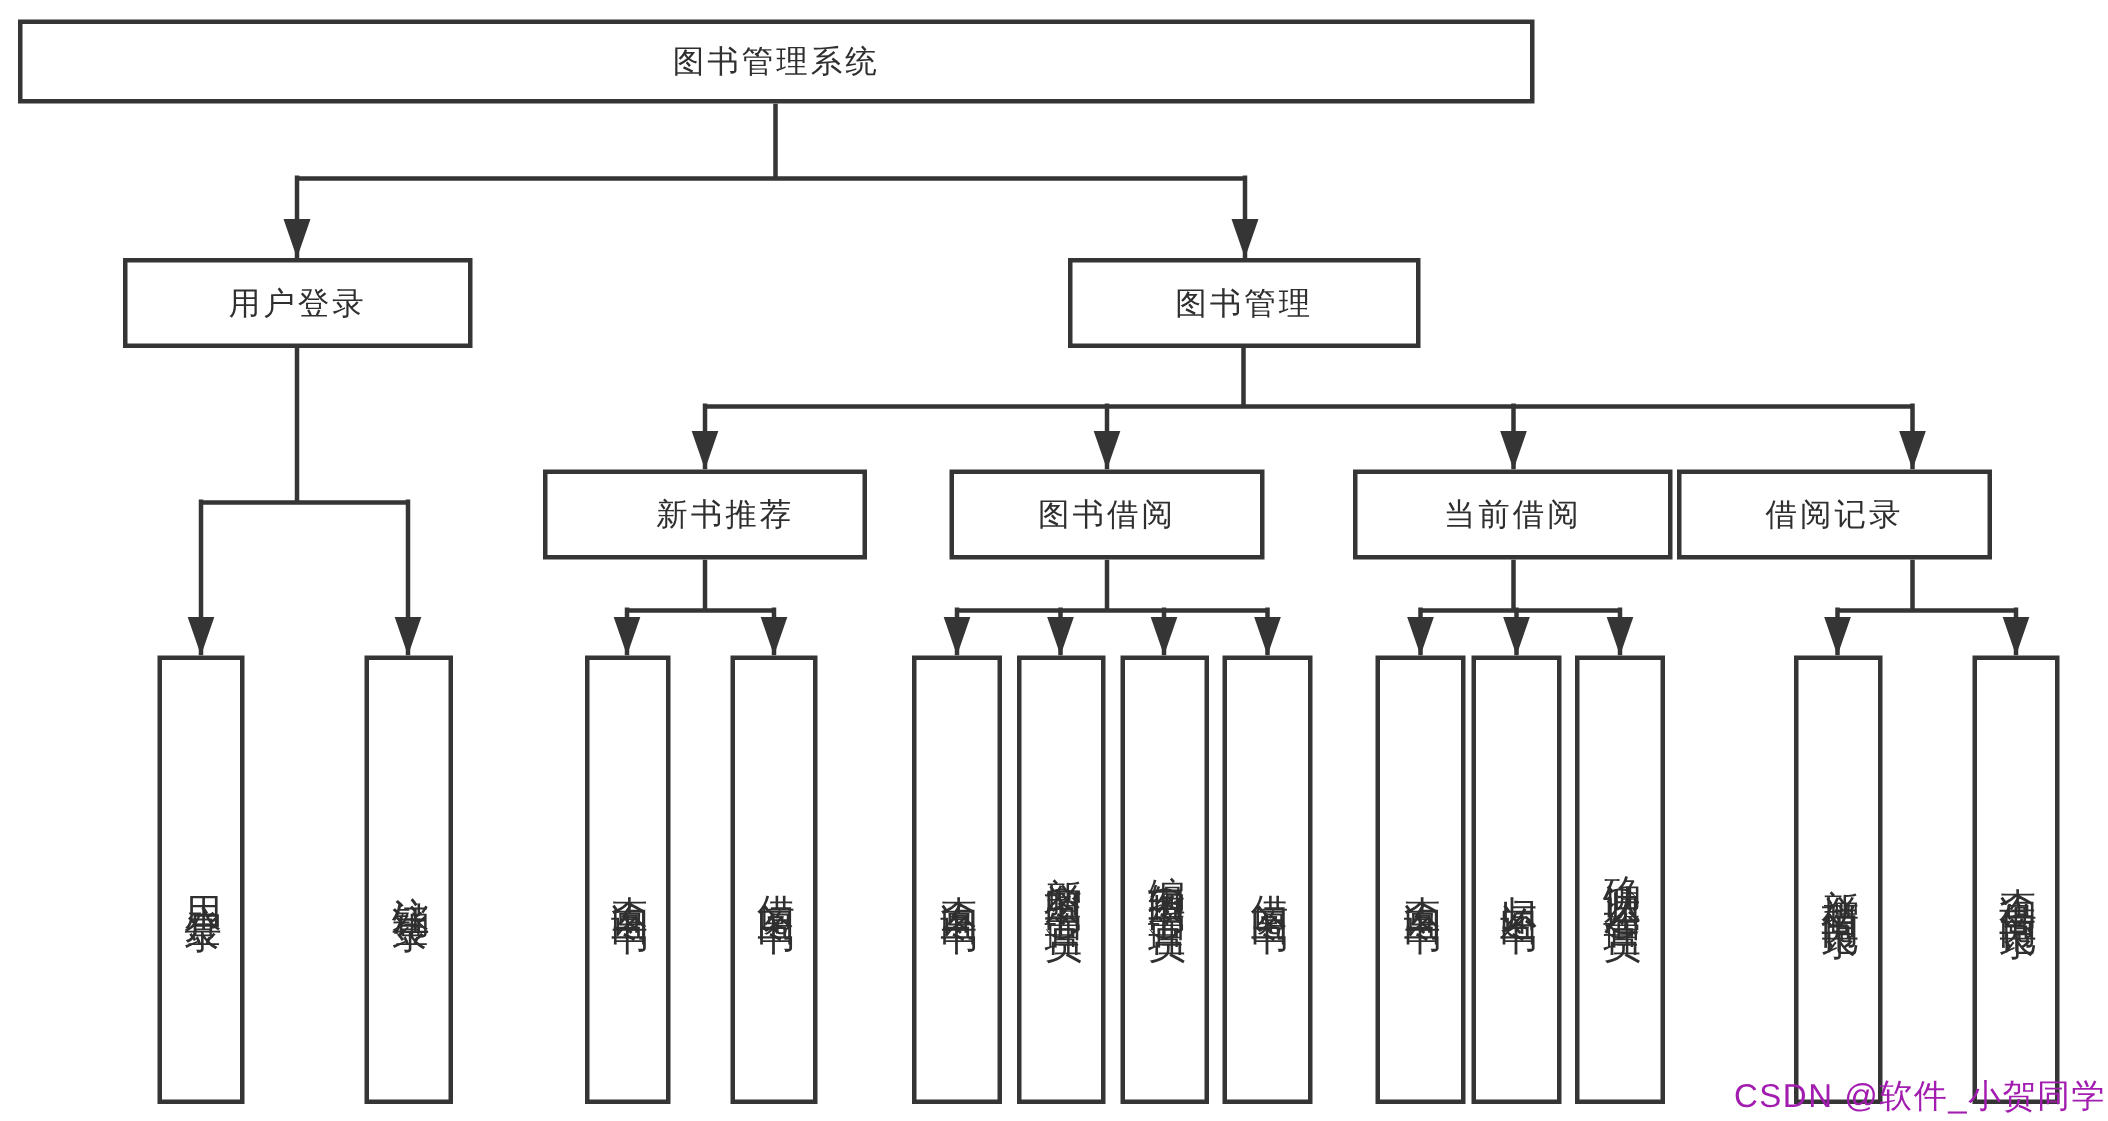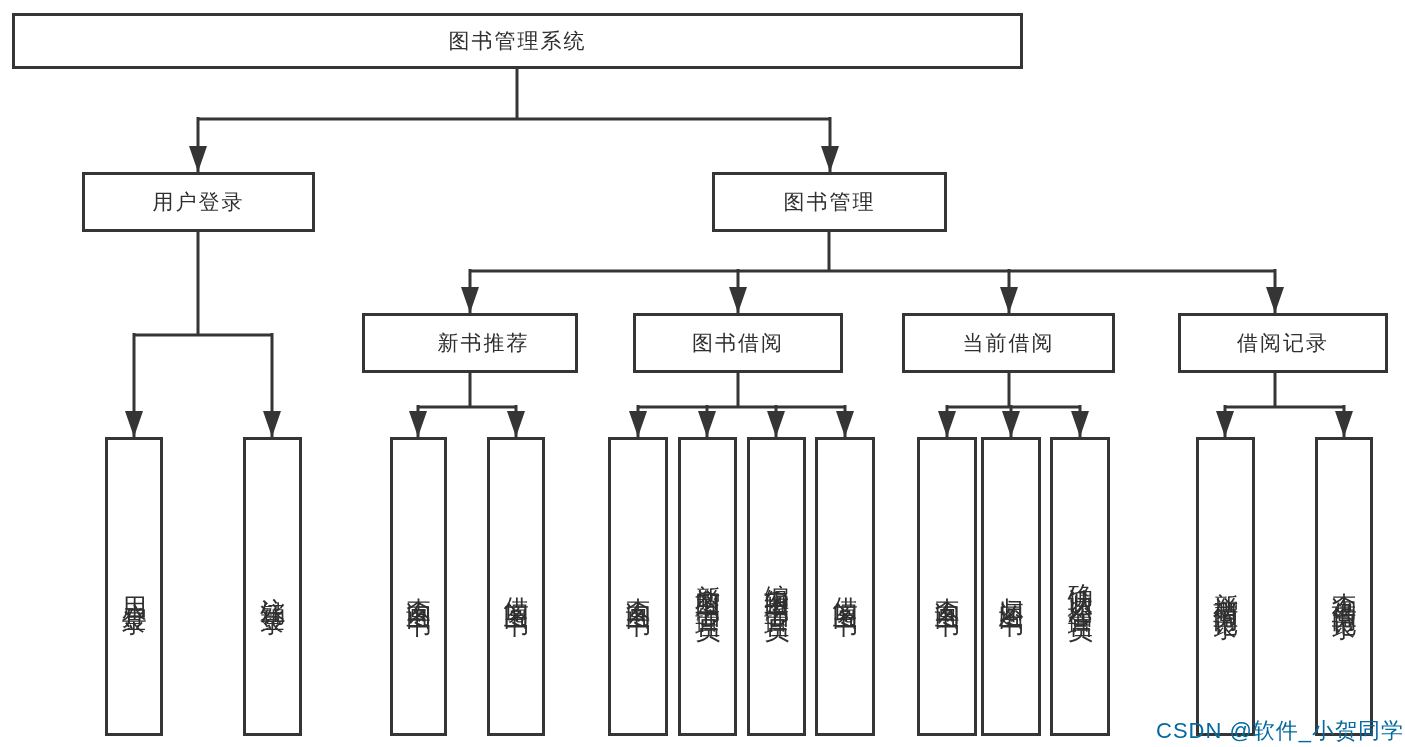--- a/index.html
+++ b/index.html
@@ -44,21 +44,21 @@
     text-orientation: mixed;
     font-size: 25px;
     letter-spacing: 5px;
     line-height: 1.1;
   }
   .watermark {
     position: absolute;
     left: 1156px;
     top: 716px;
     font-size: 22px;
-    color: #0369a1;
+    color: #a21caf;
     letter-spacing: 1px;
     white-space: nowrap;
     z-index: 5;
   }
 </style>
 </head>
 <body>
 
 <div class="canvas">
 
@@ -113,21 +113,21 @@
   </svg>
 
   <div class="box hbox" style="left:12px; top:13px; width:1011px; height:56px;">图书管理系统</div>
 
   <div class="box hbox" style="left:82px; top:172px; width:233px; height:60px;">用户登录</div>
   <div class="box hbox" style="left:712px; top:172px; width:235px; height:60px;">图书管理</div>
 
   <div class="box hbox" style="left:362px; top:313px; width:216px; height:60px;padding-left:27px;">新书推荐</div>
   <div class="box hbox" style="left:902px; top:313px; width:213px; height:60px;">当前借阅</div>
   <div class="box hbox" style="left:633px; top:313px; width:210px; height:60px;">图书借阅</div>
-  <div class="box hbox" style="left:1178px; top:313px; width:210px; height:60px;">借阅记录</div>
+  <div class="box hbox" style="left:1118px; top:313px; width:210px; height:60px;">借阅记录</div>
 
   <div class="box leaf" style="left:105px; width:58px;">用户登录</div>
   <div class="box leaf" style="left:243px; width:59px;">注销登录</div>
   <div class="box leaf" style="left:390px; width:57px;">查询图书</div>
   <div class="box leaf" style="left:487px; width:58px;">借阅图书</div>
   <div class="box leaf" style="left:608px; width:60px;">查询图书</div>
   <div class="box leaf" style="left:678px; width:59px;">新增图书（管理员）</div>
   <div class="box leaf" style="left:747px; width:59px;">编辑图书（管理员）</div>
   <div class="box leaf" style="left:815px; width:60px;">借阅图书</div>
   <div class="box leaf" style="left:917px; width:60px;">查询图书</div>

